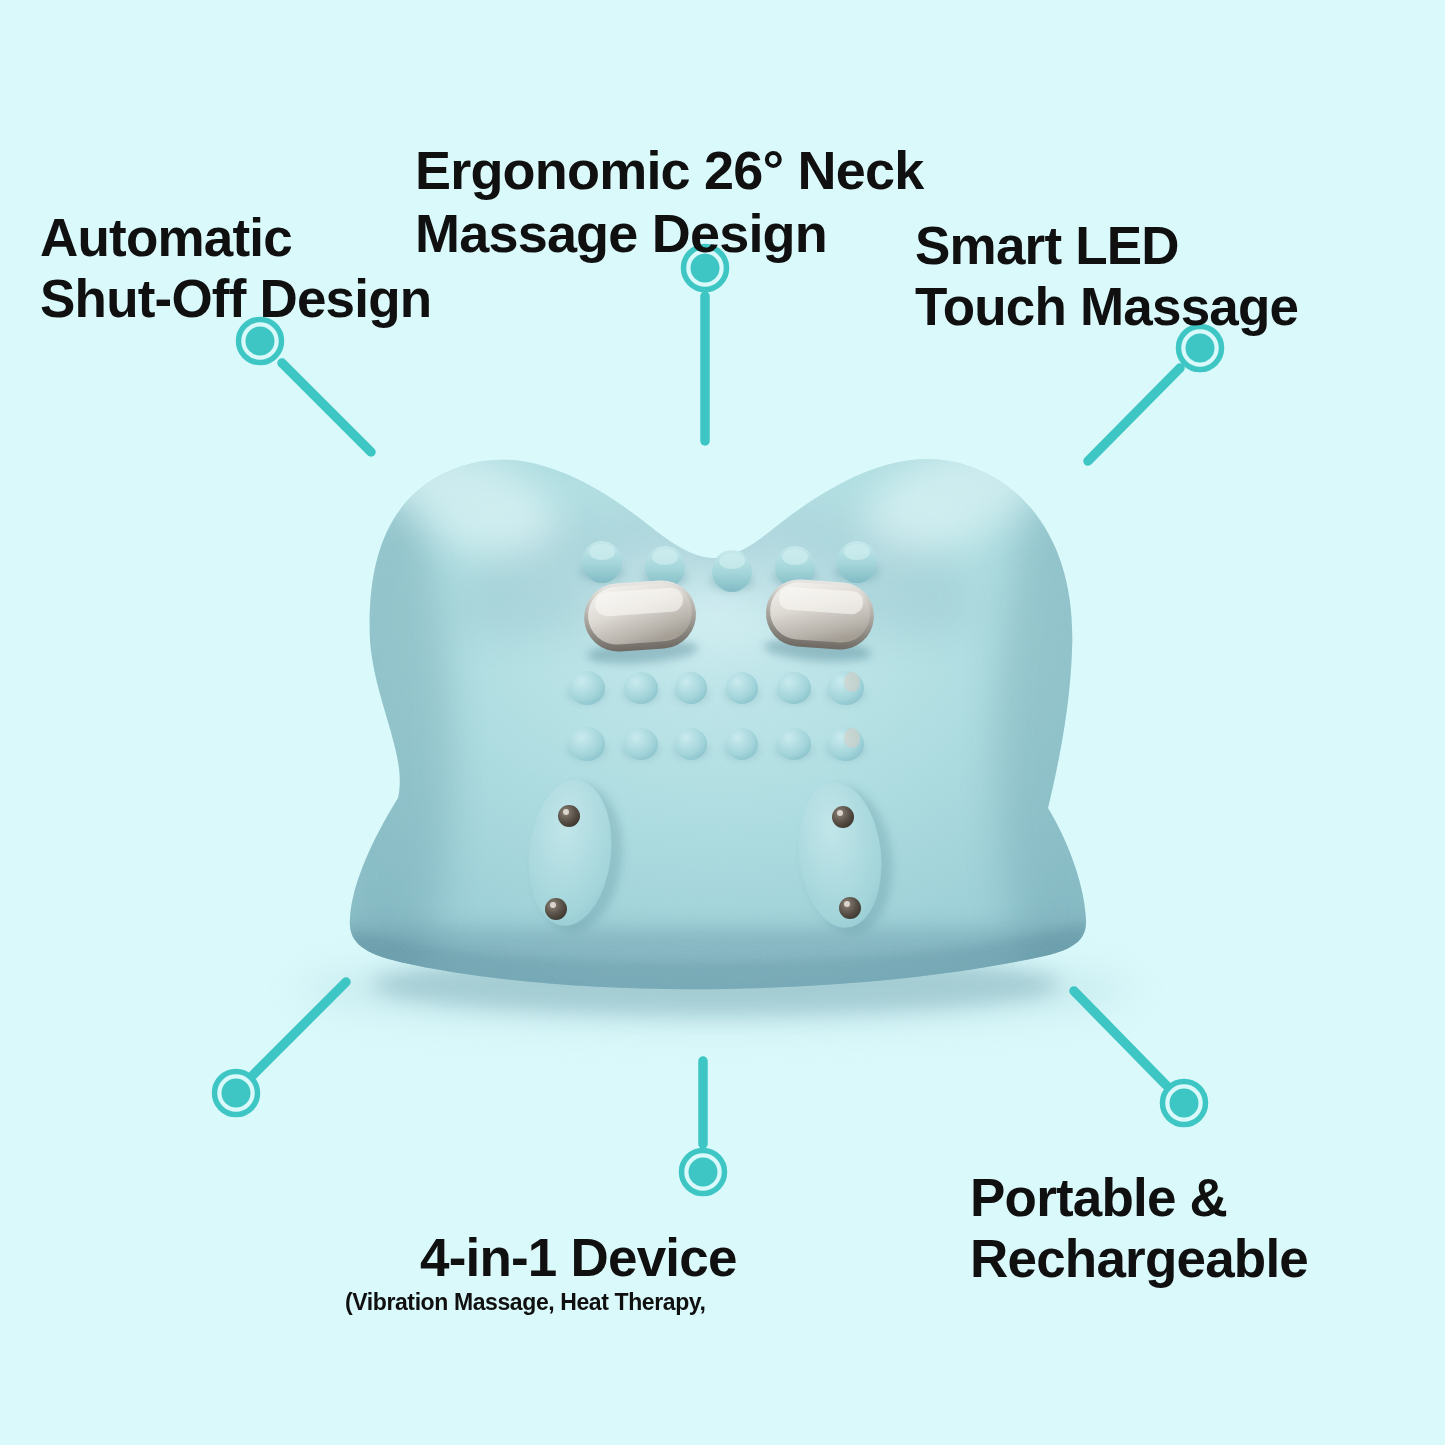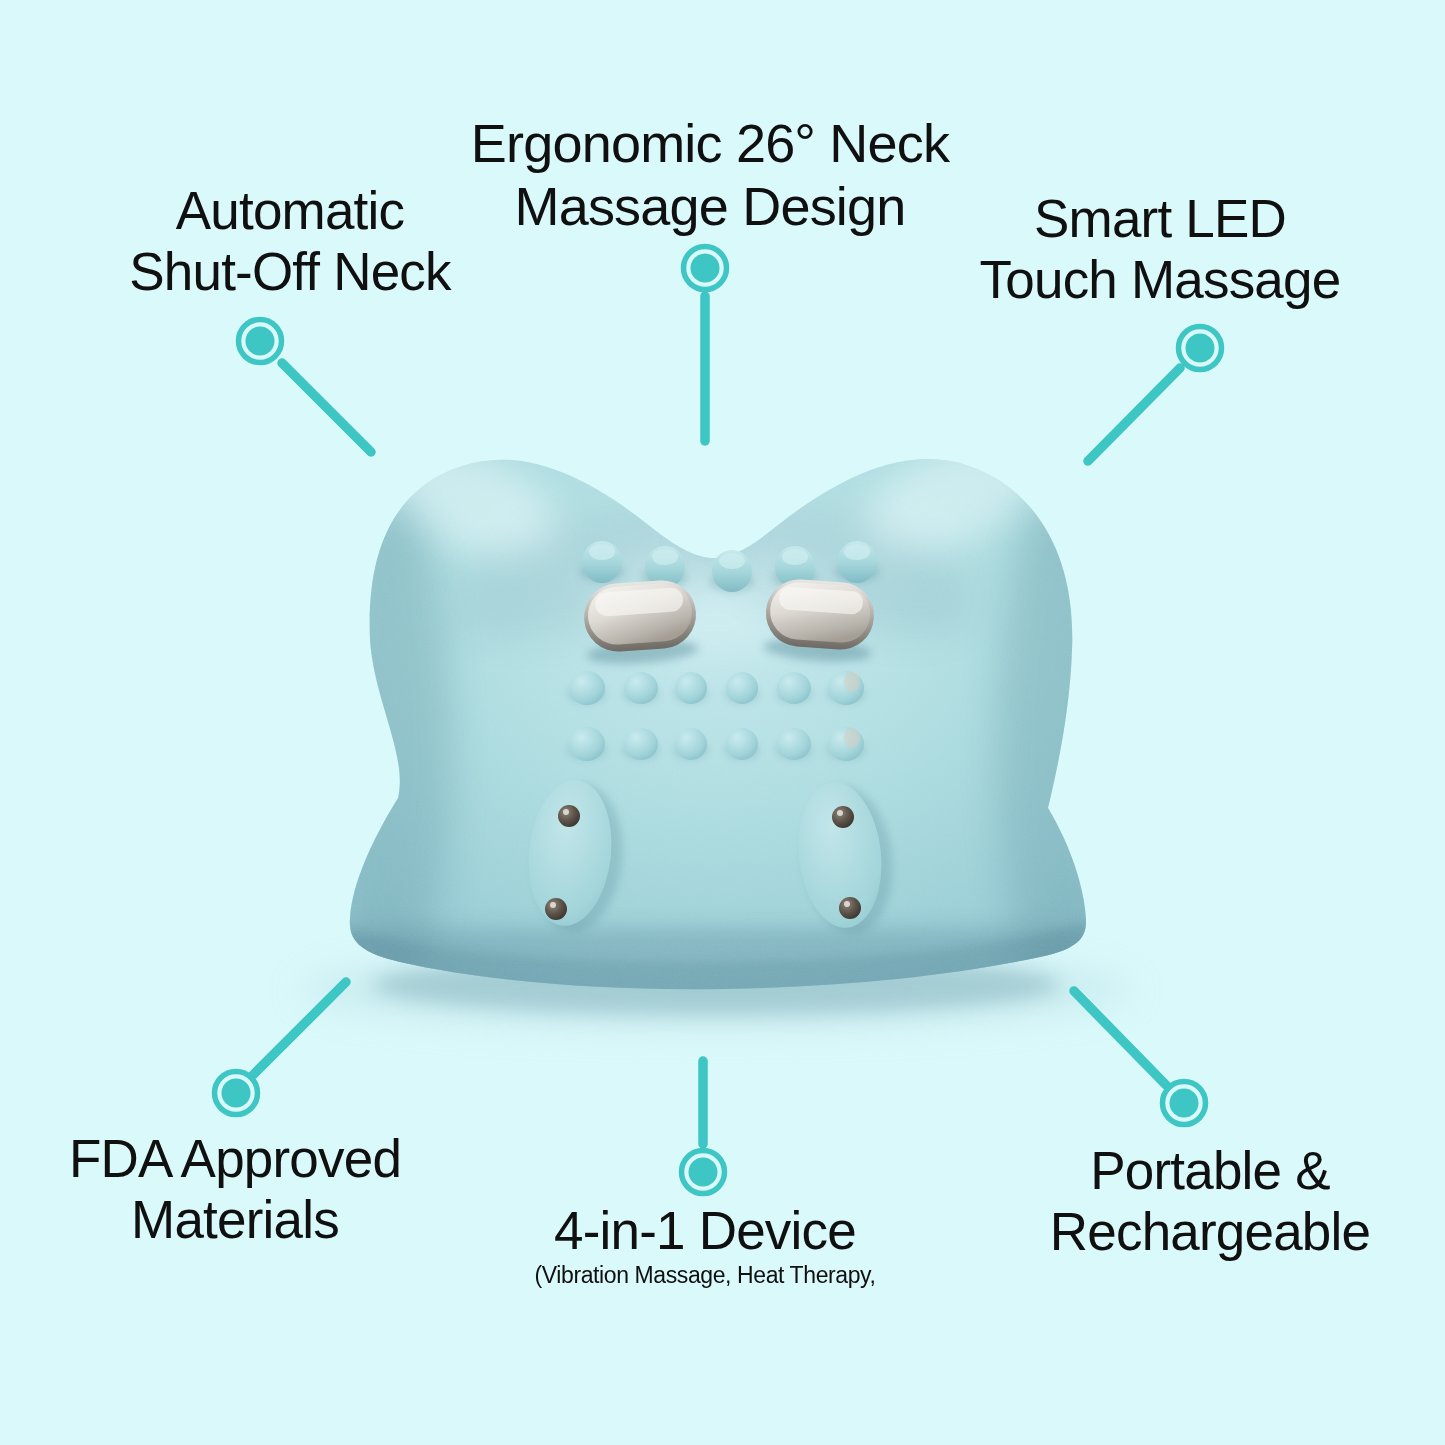--- a/index.html
+++ b/index.html
@@ -6,26 +6,27 @@
   .canvas{
     position:relative;
     width:1445px;height:1445px;
     background:#daf9fb;
     overflow:hidden;
     font-family:"Liberation Sans", sans-serif;
   }
   .scene{position:absolute;left:0;top:0;width:1445px;height:1445px;display:block;}
   .label{
     position:absolute;
-    text-align:center;
-    font-weight:normal;
+    text-align:left;
+    font-weight:bold;
     color:#101010;
     font-size:53px;
     line-height:1.16;
     letter-spacing:-0.8px;
+    margin-top:27px;
   }
   .label.sub{
     font-size:23px;
     line-height:1.28;
     letter-spacing:-0.4px;
   }
   .ln{display:block;}
   .c-line{stroke-width:9.5;stroke-linecap:round;}
   .c-ring{stroke-width:5.5;}
 </style>
@@ -248,37 +249,33 @@
       <g>
         <line class="c-line" x1="1166" y1="1085" x2="1074" y2="991" stroke="#3dc6c3"></line>
         <circle class="c-ring" cx="1184" cy="1103" r="21.5" fill="none" stroke="#3dc6c3"></circle>
         <circle cx="1184" cy="1103" r="14.5" fill="#3dc6c3"></circle>
       </g>
     </g>
   </svg>
 
   <div class="label" style="left:40px;top:180px;width:500px">
     <span class="ln">Automatic</span>
-    <span class="ln">Shut-Off Neck</span>
+    <span class="ln">Shut-Off Design</span>
   </div>
 
   <div class="label" style="left:415px;top:112px;width:590px;font-size:54px">
     <span class="ln">Ergonomic 26° Neck</span>
     <span class="ln">Massage Design</span>
   </div>
 
   <div class="label" style="left:915px;top:188px;width:490px">
     <span class="ln">Smart LED</span>
     <span class="ln">Touch Massage</span>
   </div>
 
-  <div class="label" style="left:10px;top:1128px;width:450px">
-    <span class="ln">FDA Approved</span>
-    <span class="ln">Materials</span>
-  </div>
 
   <div class="label" style="left:420px;top:1200px;width:570px">
     <span class="ln">4-in-1 Device</span>
   </div>
   <div class="label sub" style="left:345px;top:1261px;width:720px">
     <span class="ln">(Vibration Massage, Heat Therapy,</span>
   </div>
 
   <div class="label" style="left:970px;top:1140px;width:480px">
     <span class="ln">Portable &amp;</span>

